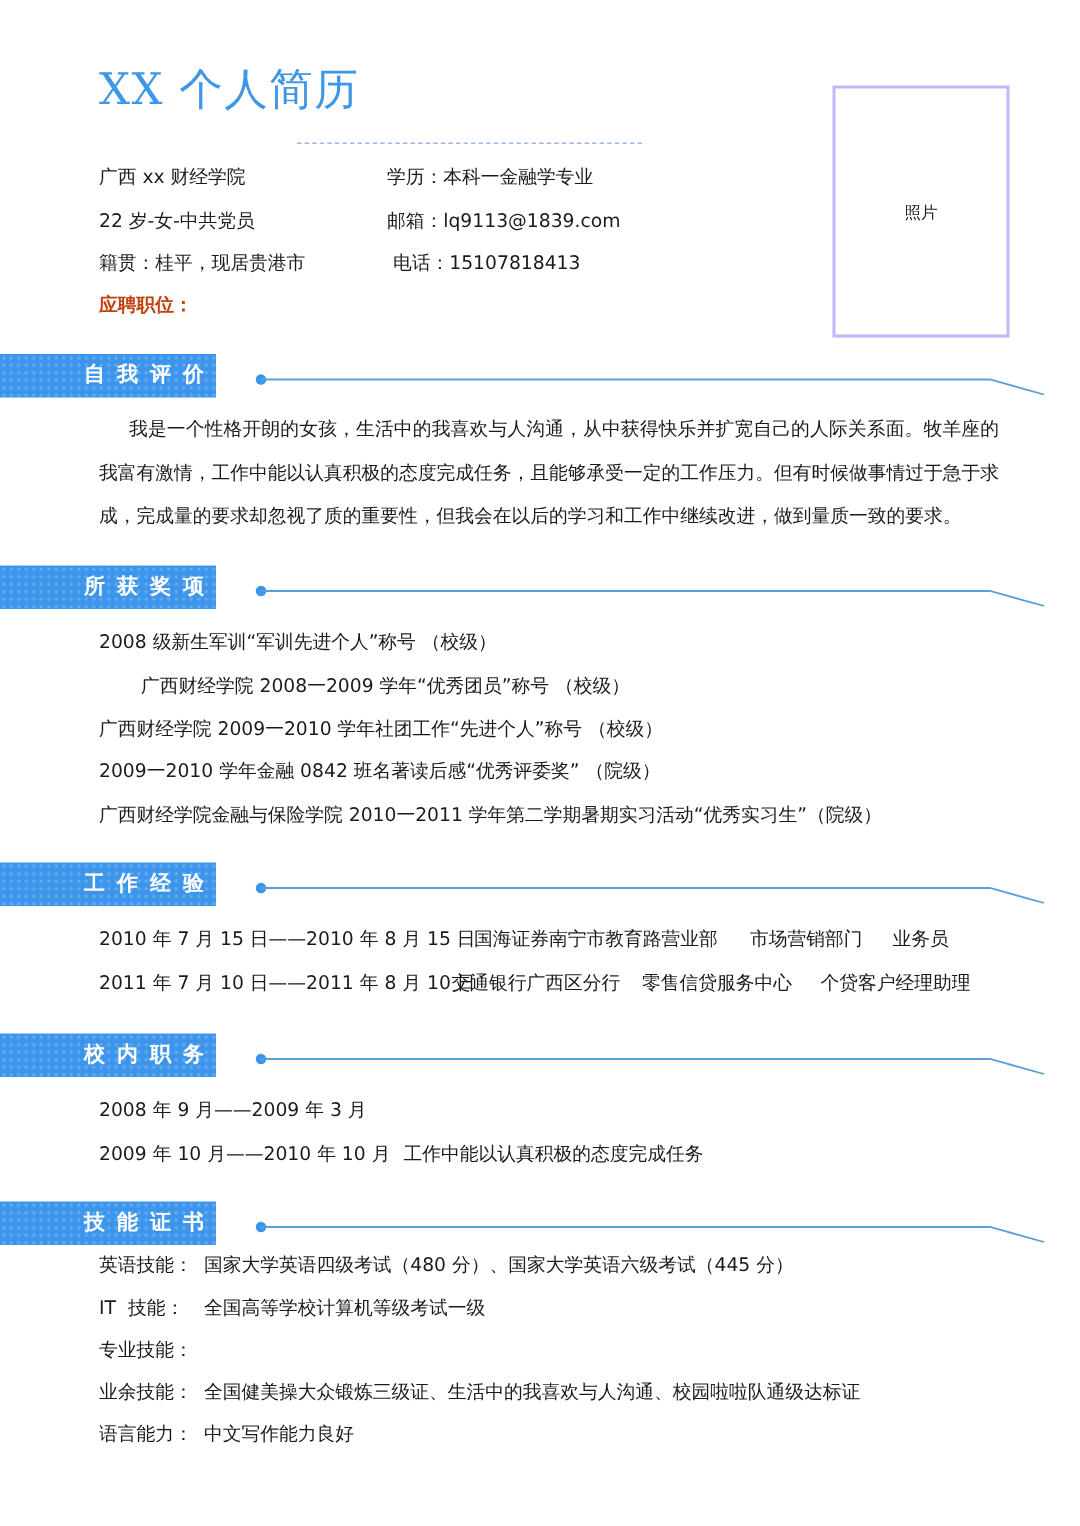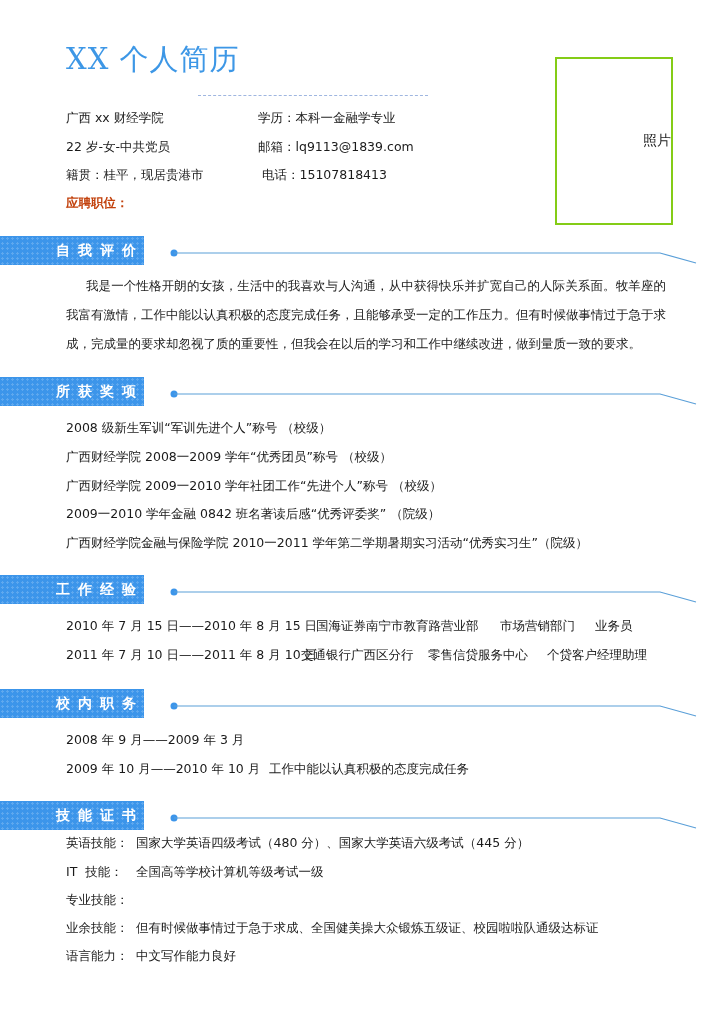--- a/index.html
+++ b/index.html
@@ -14,23 +14,23 @@
     font-size:29px; color:#3d97e6; letter-spacing:1px; white-space:nowrap;
   }
   .title-rule {
     left:198px; top:95px; width:230px; height:0;
     border-top:1px dashed #9fb6e0;
   }
   .info { font-size:12.5px; white-space:nowrap; }
   .info.red { color:#c2410c;font-weight:bold; }
   .photo {
     left:555px; top:57px; width:118px; height:168px;
-    border:2px solid #84cc16; box-sizing:border-box;
-    display:flex; align-items:center; justify-content:flex-end;
-    font-size:14px; color:#222;
+    border:2px solid #c4b5fd; box-sizing:border-box;
+    display:flex; align-items:center; justify-content:center;
+    font-size:11px; color:#222;
   }
   .sec-head {
     left:0; width:144px; height:29px;
     background-color:#3c95ea;
     background-image:radial-gradient(rgba(255,255,255,0.18) 1px, transparent 1.3px);
     background-size:5px 5px;
     color:#ffffff; font-weight:bold; font-size:14px;
     letter-spacing:8px; text-indent:42px; line-height:29px; white-space:nowrap;text-align:right;
   }
   .sec-line { left:0; width:720px; height:40px; pointer-events:none; }
@@ -65,21 +65,21 @@
   <polyline points="174,17 660,17 696,27" fill="none" stroke="#5a9fd8" stroke-width="1.2"></polyline>
 </svg>
 <div class="abs para" style="top:271px;">我是一个性格开朗的女孩，生活中的我喜欢与人沟通，从中获得快乐并扩宽自己的人际关系面。牧羊座的我富有激情，工作中能以认真积极的态度完成任务，且能够承受一定的工作压力。但有时候做事情过于急于求成，完成量的要求却忽视了质的重要性，但我会在以后的学习和工作中继续改进，做到量质一致的要求。</div>
 
 <div class="abs sec-head" style="top:377px;">所获奖项</div>
 <svg class="abs sec-line" style="top:377px;" viewBox="0 0 720 40">
   <circle cx="174" cy="17" r="3.5" fill="#3c95ea"></circle>
   <polyline points="174,17 660,17 696,27" fill="none" stroke="#5a9fd8" stroke-width="1.2"></polyline>
 </svg>
 <div class="abs row" style="top:420px;">2008 级新生军训“军训先进个人”称号 （校级）</div>
-<div class="abs row" style="top:449px;">广西财经学院 2008一2009 学年“优秀团员”称号 （校级）</div>
+<div class="abs row" style="top:449px;margin-left:28px;">广西财经学院 2008一2009 学年“优秀团员”称号 （校级）</div>
 <div class="abs row" style="top:478px;">广西财经学院 2009一2010 学年社团工作“先进个人”称号 （校级）</div>
 <div class="abs row" style="top:506px;">2009一2010 学年金融 0842 班名著读后感“优秀评委奖” （院级）</div>
 <div class="abs row" style="top:535px;">广西财经学院金融与保险学院 2010一2011 学年第二学期暑期实习活动“优秀实习生”（院级）</div>
 
 <div class="abs sec-head" style="top:575px;">工作经验</div>
 <svg class="abs sec-line" style="top:575px;" viewBox="0 0 720 40">
   <circle cx="174" cy="17" r="3.5" fill="#3c95ea"></circle>
   <polyline points="174,17 660,17 696,27" fill="none" stroke="#5a9fd8" stroke-width="1.2"></polyline>
 </svg>
 <div class="abs row" style="top:618px;width:640px;height:18px;">
@@ -119,18 +119,18 @@
 </div>
 <div class="abs row" style="top:864px;width:640px;height:18px;">
   <span class="cell" style="left:0;white-space:pre;">IT  技能：</span>
   <span class="cell" style="left:70px;">全国高等学校计算机等级考试一级</span>
 </div>
 <div class="abs row" style="top:892px;width:640px;height:18px;">
   <span class="cell" style="left:0;">专业技能：</span>
 </div>
 <div class="abs row" style="top:920px;width:640px;height:18px;">
   <span class="cell" style="left:0;">业余技能：</span>
-  <span class="cell" style="left:70px;">但有时候做事情过于急于求成、全国健美操大众锻炼五级证、校园啦啦队通级达标证</span>
+  <span class="cell" style="left:70px;">全国健美操大众锻炼三级证、生活中的我喜欢与人沟通、校园啦啦队通级达标证</span>
 </div>
 <div class="abs row" style="top:948px;width:640px;height:18px;">
   <span class="cell" style="left:0;">语言能力：</span>
   <span class="cell" style="left:70px;">中文写作能力良好</span>
 </div>
 
 </body></html>

